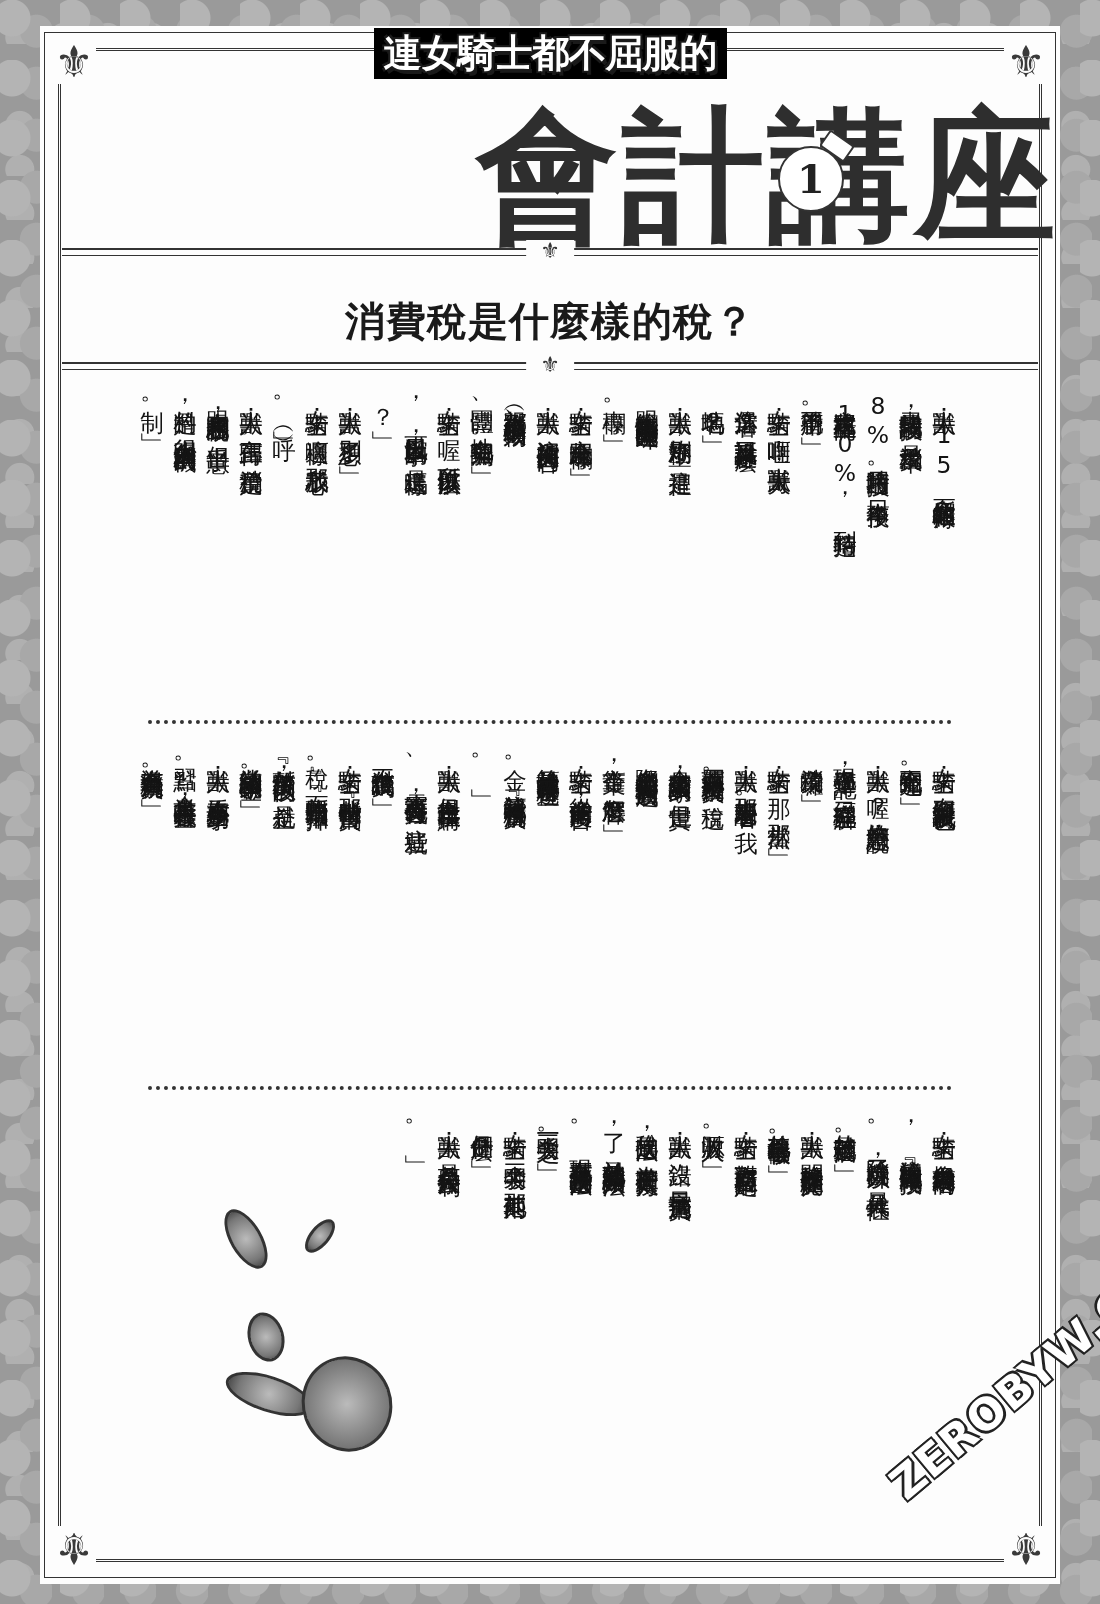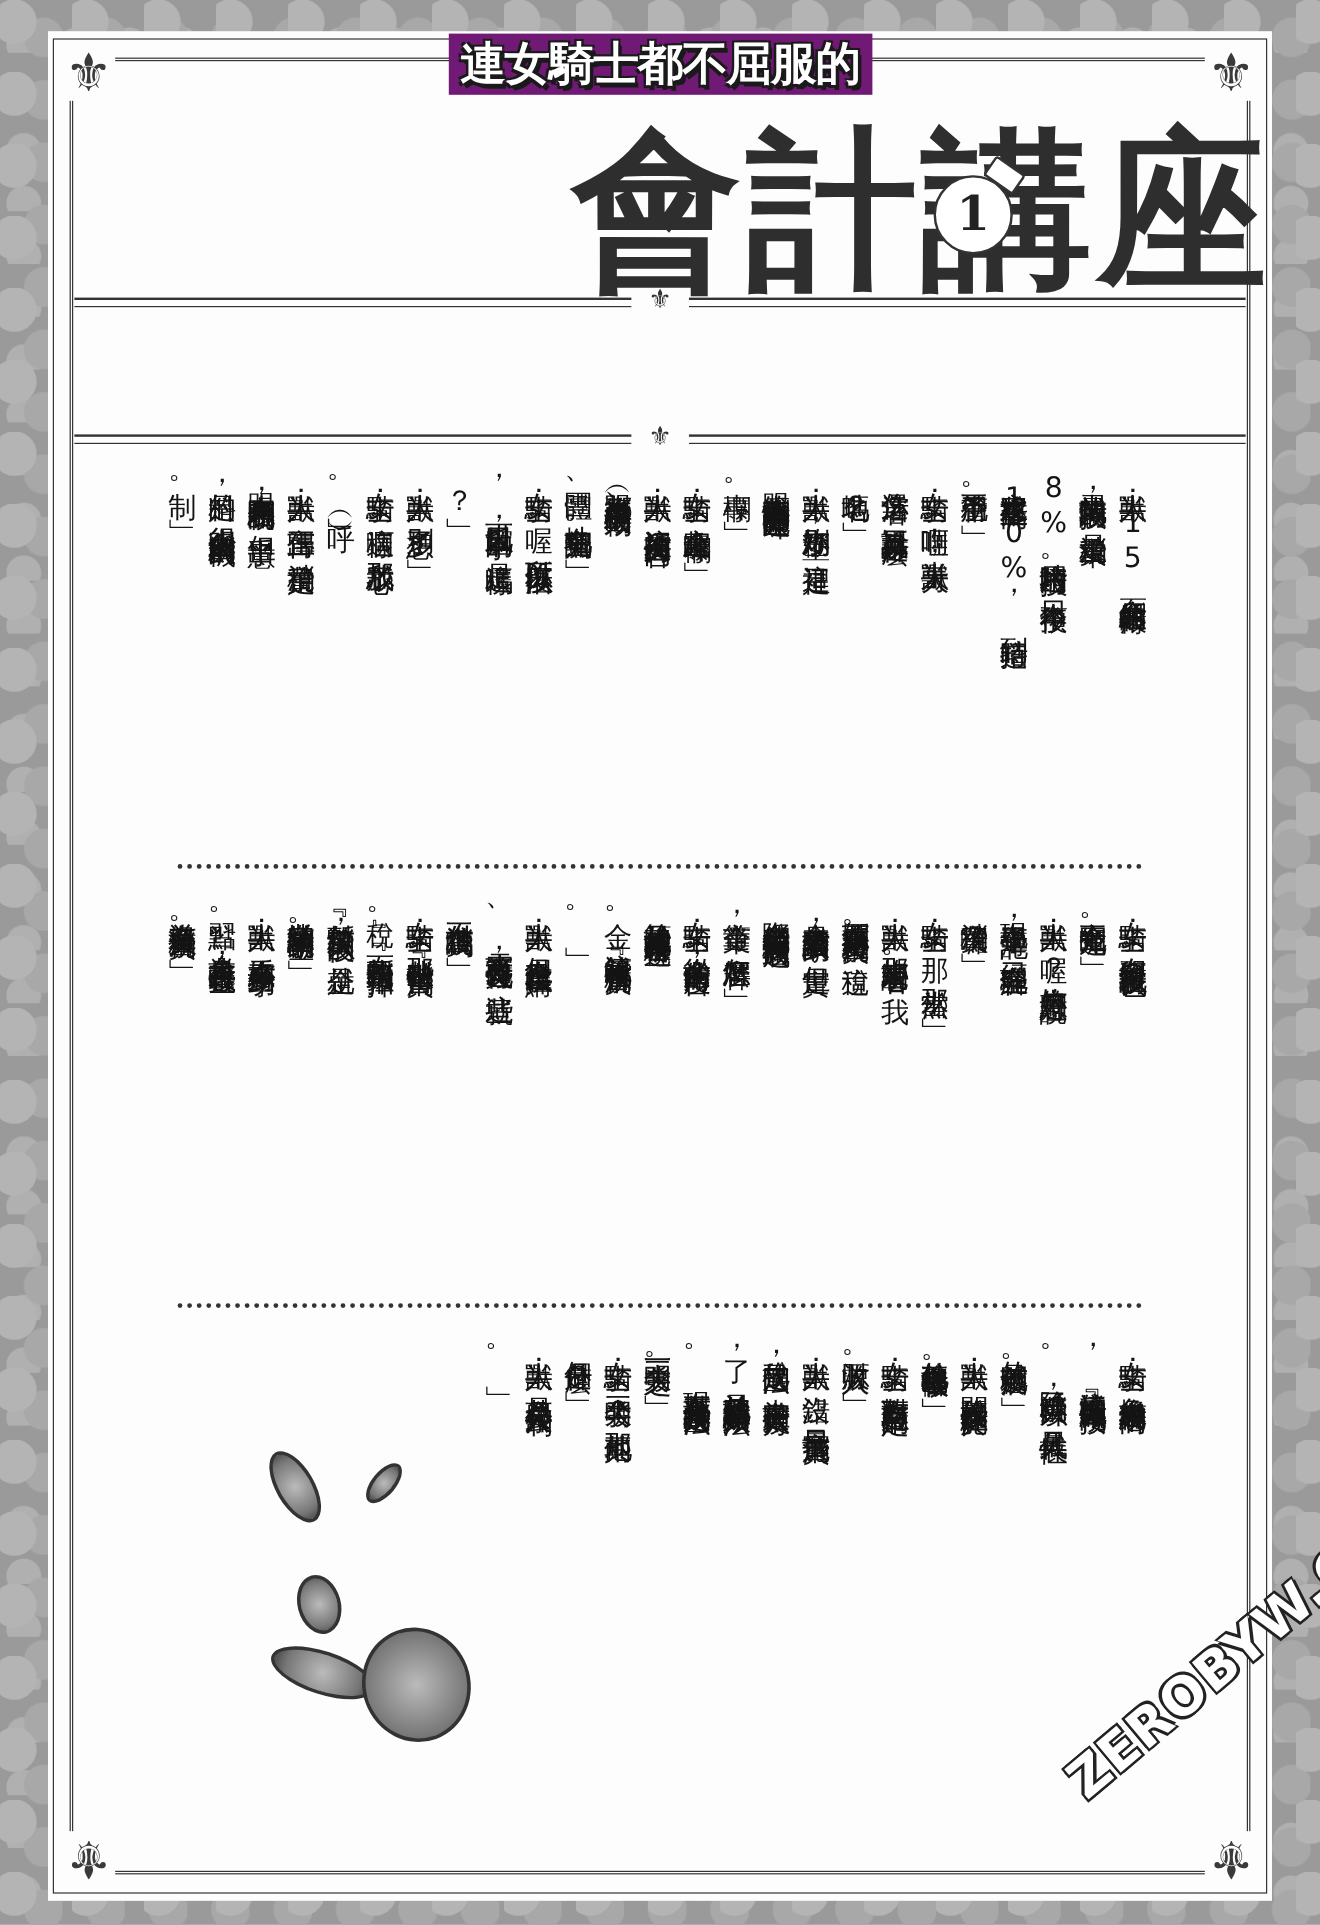--- a/index.html
+++ b/index.html
@@ -28,21 +28,21 @@
   }
   .fleur {
     position: absolute; width: 44px; height: 44px; color: #3a3a3a;
     font-size: 44px; line-height: 44px; text-align: center;
     background: #fdfdfd;
   }
   .series-title {
     position: absolute; left: 0; right: 0; top: 2px; text-align: center;
   }
   .series-title span {
-    display: inline-block; background: #701a75; padding: 0 10px;
+    display: inline-block; background: #000000; padding: 0 10px;
     font-family: "DejaVu Sans", sans-serif; font-weight: bold; font-size: 38px;
     color: #fff; letter-spacing: -1px;
     text-shadow: -2px -2px 0 #1a1a1a, 2px -2px 0 #1a1a1a, -2px 2px 0 #1a1a1a, 2px 2px 0 #1a1a1a, 3px 4px 0 #1a1a1a;
   }
   .main-title {
     position: absolute; left: 0; right: 0; top: 70px; text-align: right;
     font-family: "DejaVu Sans", sans-serif; font-weight: bold;
     font-size: 142px; line-height: 160px; color: #2e2e2e; letter-spacing: 4px;
   }
   .volume-badge {
@@ -108,20 +108,21 @@
     <span>連女騎士都不屈服的</span>
   </div>
   <div class="main-title">會計講座</div>
   <div class="badge-crown"></div>
   <div class="volume-badge">1</div>
 
   <div class="rule" style="top:222px;">
     <span class="rule-ornament" style="top:-10px;">⚜</span>
   </div>
 
+  <div class="subtitle">消費稅是什麼樣的稅？</div>
 
   <div class="rule" style="top:336px;">
     <span class="rule-ornament" style="top:-10px;">⚜</span>
   </div>
 
   <div class="section" id="sec0" style="right:100px;top:366px;">
       <div class="col">半獸人：「15頁所介紹的在帳簿</div>
       <div class="col">中尋找錯誤的技巧，是消費稅率</div>
       <div class="col">8%時適用的技巧。日本今後預</div>
       <div class="col">定將稅率提高至10%，到時這招</div>

